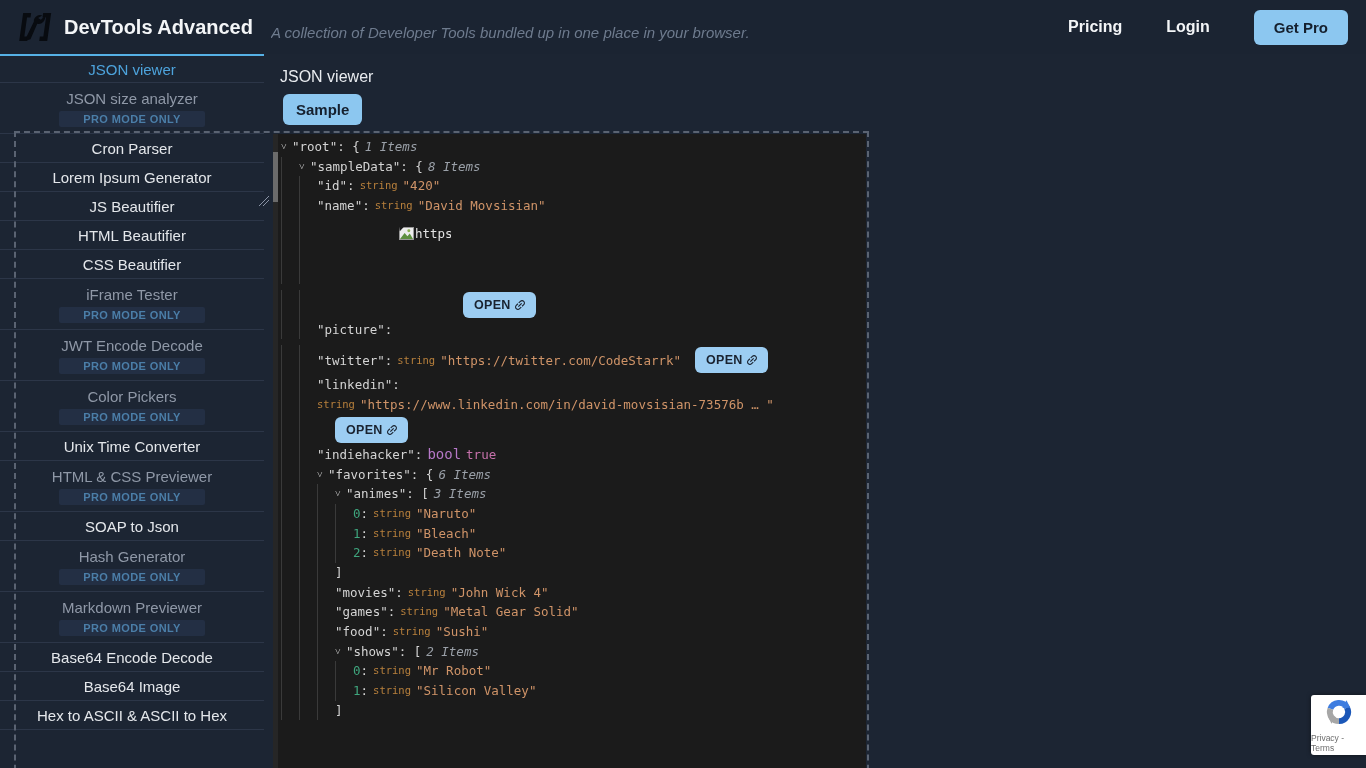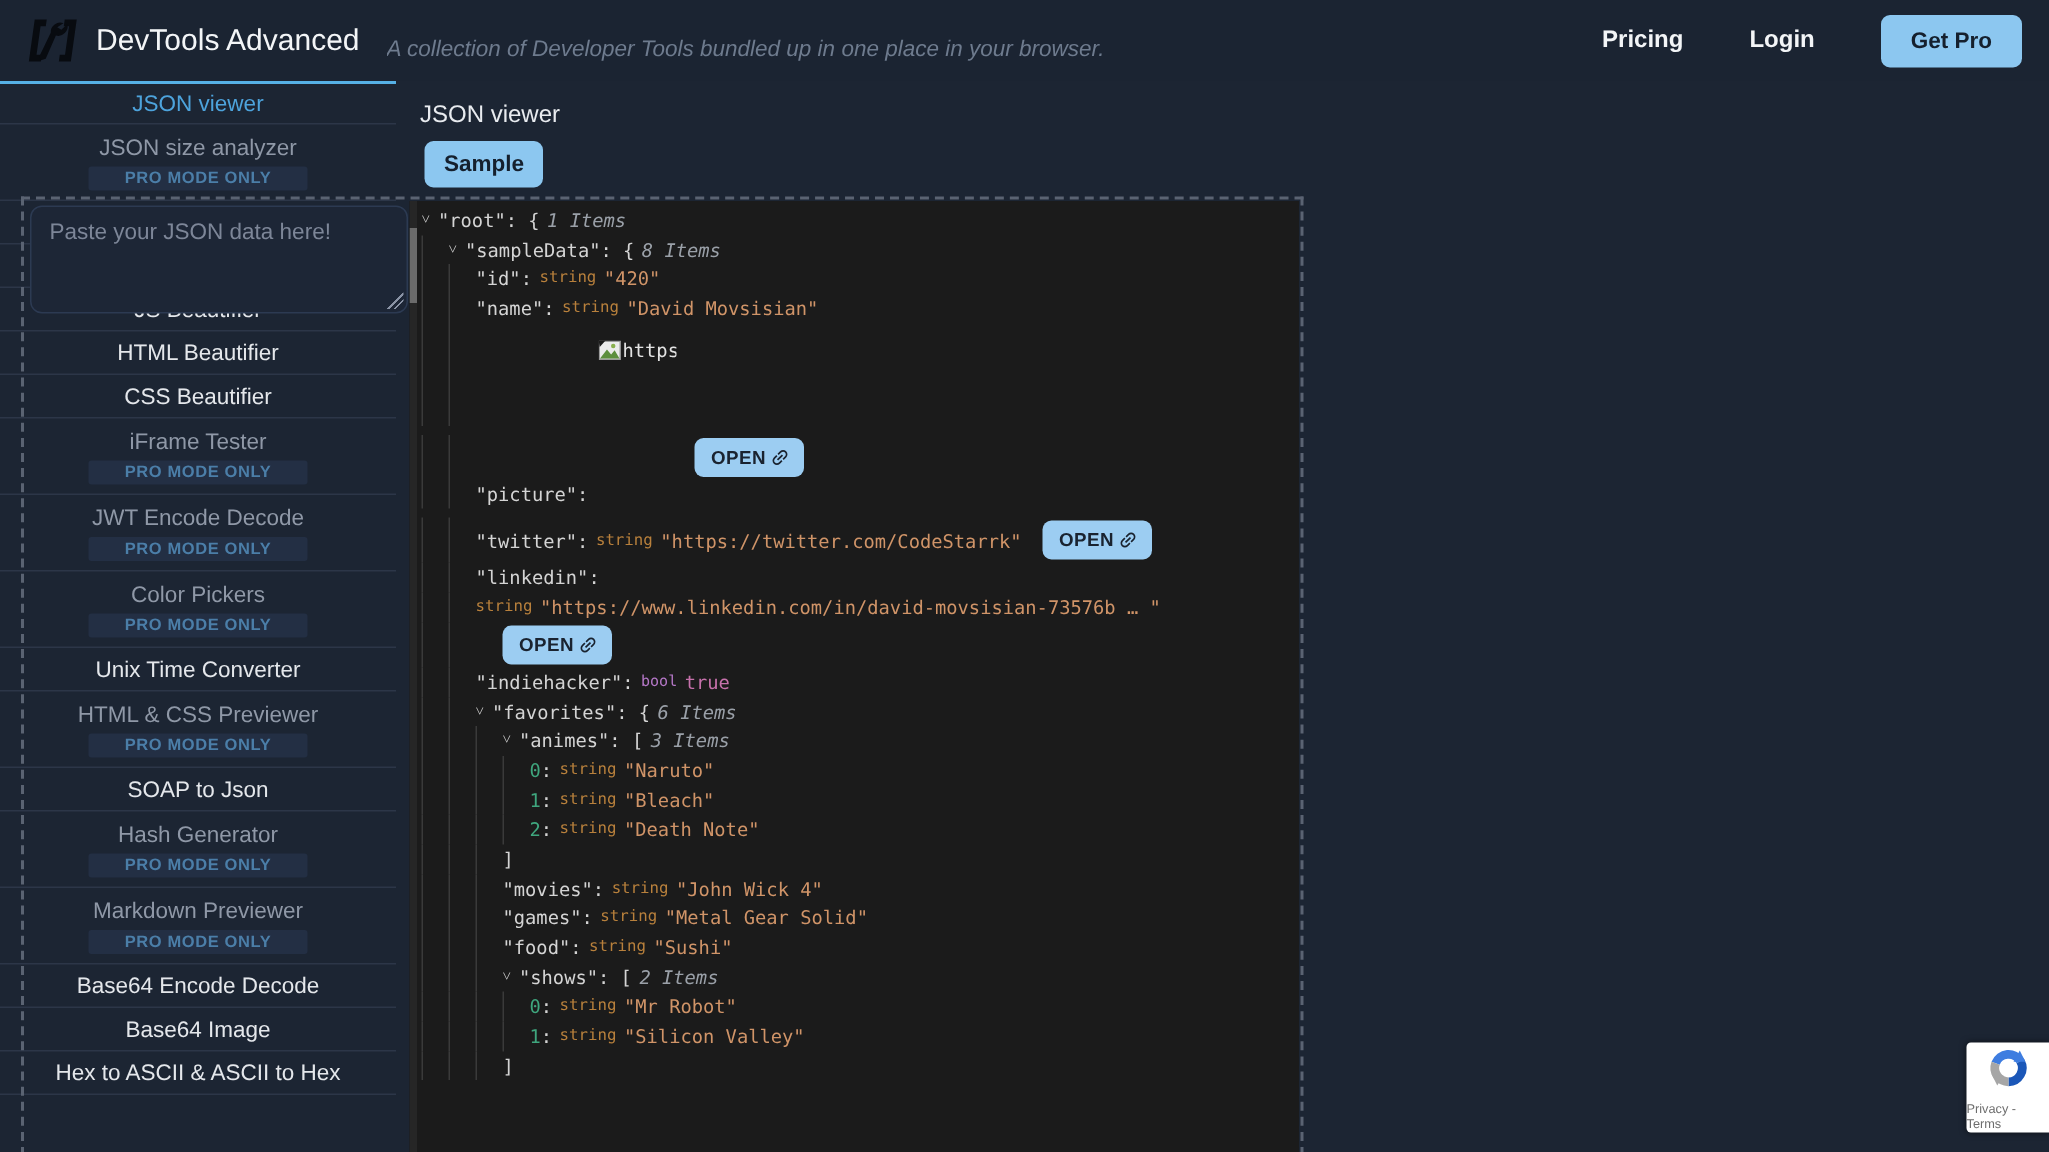--- a/index.html
+++ b/index.html
@@ -10,21 +10,21 @@
     color:#e4e7eb;
     position:relative;
   }
 
   
   .header {
     height:54px; display:flex; align-items:center;
     padding:0 18px 0 14px; background:#1b2432;
   }
   .logo { width:42px; height:42px; display:flex; align-items:center; justify-content:center; }
-  .brand { font-size:20px; font-weight:normal; color:#f3f5f7; margin-left:8px; white-space:nowrap; }
+  .brand { font-size:20px; font-weight:bold; color:#f3f5f7; margin-left:8px; white-space:nowrap; }
   .tagline { font-size:15px; font-style:italic; color:#6e7b8e; margin-left:18px; white-space:nowrap; overflow:hidden;margin-top:10px; }
   .header-right { margin-left:auto; display:flex; align-items:center; gap:44px; }
   .nav-link { font-size:16px; font-weight:bold; color:#f3f5f7; cursor:pointer; background:none; border:none; font-family:inherit; }
   .cta-btn {
     background:#8cc7f0; color:#15202e; font-weight:bold; font-size:15px;
     border:none; border-radius:6px; padding:9px 20px; cursor:pointer; font-family:inherit;
   }
 
   
   .sidebar { position:absolute; left:0; top:54px; width:264px; bottom:0; }
@@ -84,21 +84,21 @@
   .t-row { display:flex; align-items:center; height:19.7px; line-height:19.7px; white-space:pre; }
   .guide { display:inline-block; width:18px; height:100%; border-left:1px solid #3a3a3a; flex:none; }
   .tok { display:inline-block; }
   .tok + .tok { margin-left:5px; }
   .tok.punct { margin-left:0; color:#d4d4d4; }
   .tok.arrow { width:11px; margin-left:0; font-size:10px; color:#cfcfcf; cursor:pointer; text-align:left; }
   .tok.arrow + .tok { margin-left:0; }
   .tok.key { color:#d4d4d4; }
   .tok.items { color:#9aa0a8; font-style:italic; }
   .tok.tag { color:#b8803c; font-size:10.5px; }
-  .tok.btag { color:#b678c8; font-size:10px; }
+  .tok.btag { color:#b678c8; font-size:14px; }
   .tok.str { color:#d09468; }
   .tok.bool { color:#c671ab; }
   .tok.idx { color:#3fa67e; }
 
   .t-row.img-row { height:68px; align-items:flex-start; }
   .img-box {
     margin-left:82px; margin-top:8px; width:52px; height:52px; overflow:hidden;
     color:#e3e3e3; word-break:break-all; line-height:19.7px;
   }
   .img-box svg { vertical-align:-2px; margin-right:1px; }
@@ -210,21 +210,20 @@
       <span class="label">Hex to ASCII &amp; ASCII to Hex</span>
     </div>
   </div>
 
 <div class="main">
   <div class="page-title">JSON viewer</div>
   <button class="sample-btn">Sample</button>
 </div>
 
 <div class="io-wrap">
-  <textarea class="json-input" placeholder="Paste your JSON data here!" style=""></textarea>
   <div class="resize-handle"></div>
   <div class="tree-panel">
     <div class="tree-scrollbar">
       <div class="tree-scroll-thumb"></div>
     </div>
     <div class="tree-content">
         <div class="t-row"><span class="tok arrow">˅</span><span class="tok key">"root"</span><span class="tok punct">: {</span><span class="tok items">1 Items</span></div>
         <div class="t-row"><span class="guide"></span><span class="tok arrow">˅</span><span class="tok key">"sampleData"</span><span class="tok punct">: {</span><span class="tok items">8 Items</span></div>
         <div class="t-row"><span class="guide"></span><span class="guide"></span><span class="tok key">"id"</span><span class="tok punct">:</span><span class="tok tag">string</span><span class="tok str">"420"</span></div>
         <div class="t-row"><span class="guide"></span><span class="guide"></span><span class="tok key">"name"</span><span class="tok punct">:</span><span class="tok tag">string</span><span class="tok str">"David Movsisian"</span></div>

